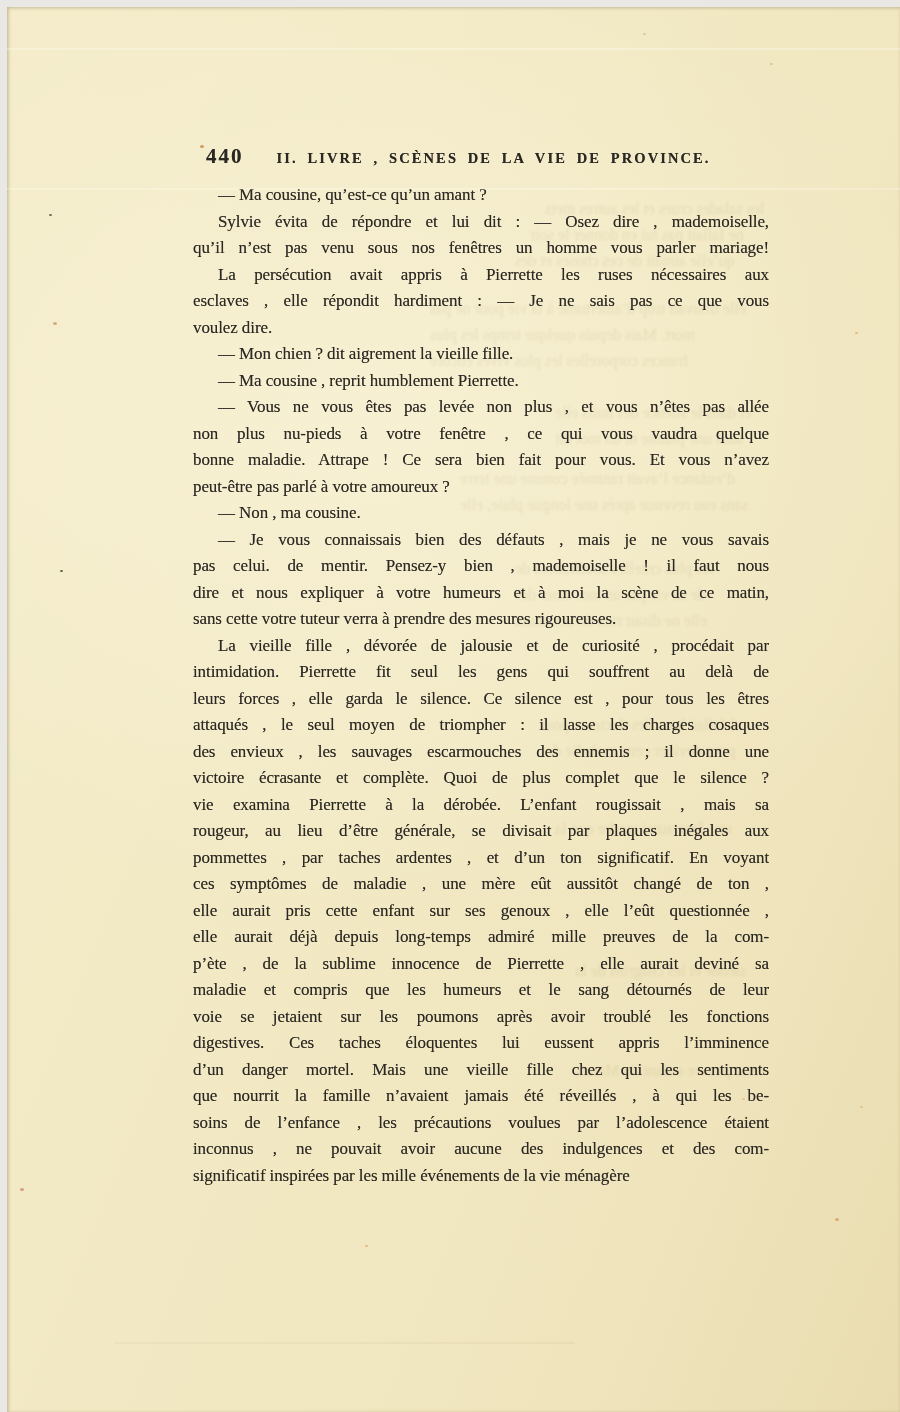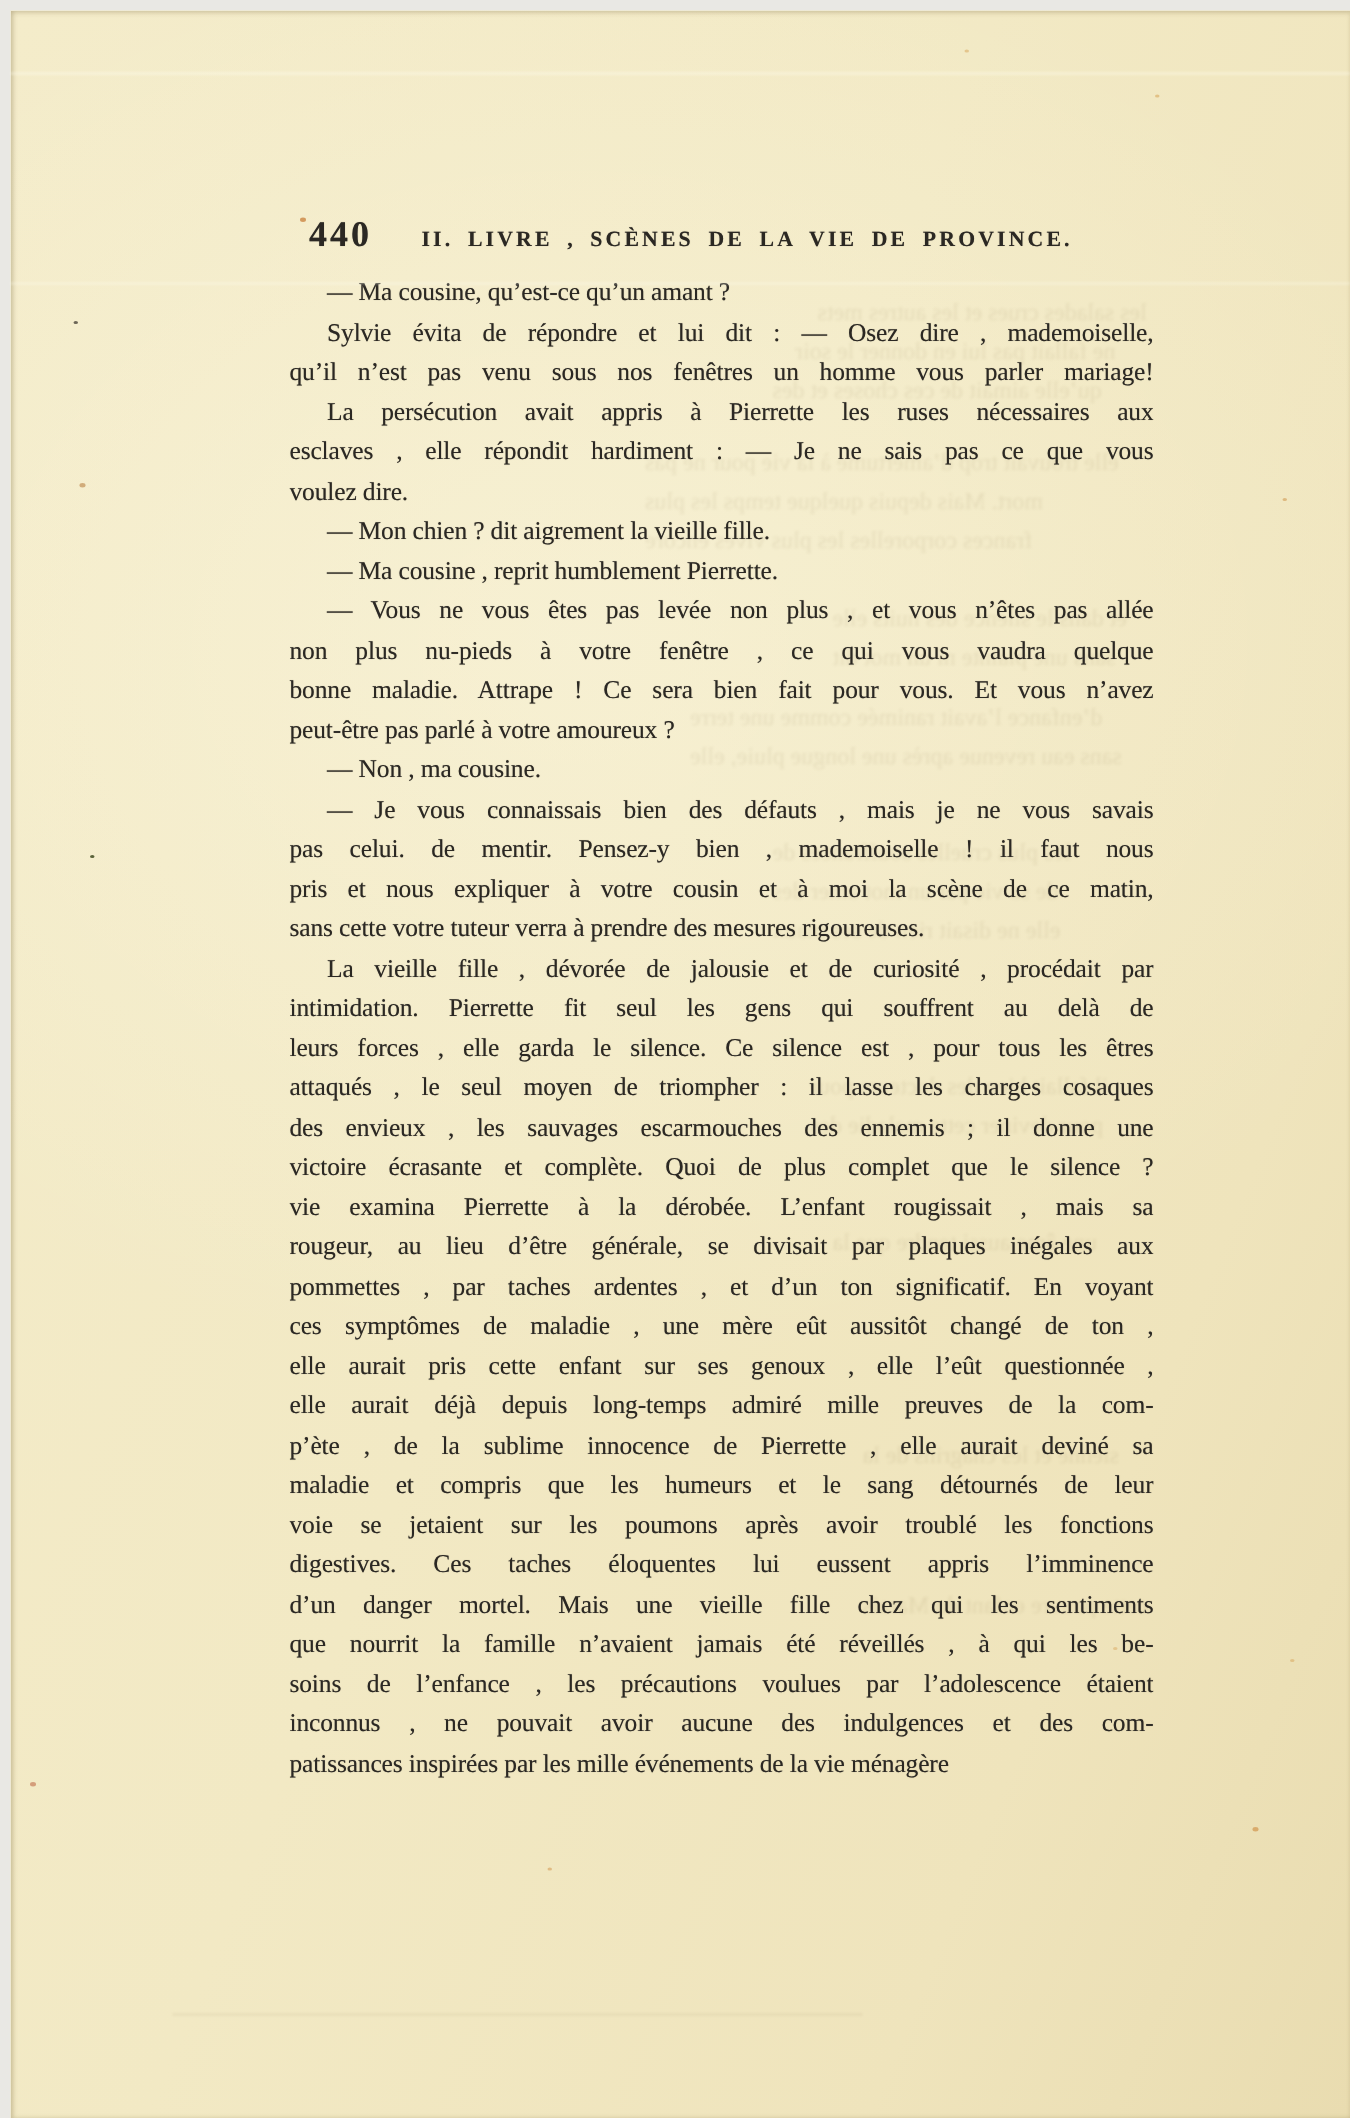--- a/index.html
+++ b/index.html
@@ -47,21 +47,21 @@
     color: #2b2823;
   }
   .running-head {
     display: flex;
     align-items: baseline;
     height: 27px;
     padding-left: 13px;
     text-shadow: 0 0 0.5px rgba(43,40,35,0.55);
   }
   .page-number {
-    font-size: 24px;
+    font-size: 21px;
     font-weight: bold;
     letter-spacing: 2px;
   }
   .running-title {
     margin-left: 33px;
     font-size: 14.5px;
     font-weight: bold;
     letter-spacing: 2.1px;
     word-spacing: 4px;
     white-space: nowrap;
@@ -123,21 +123,21 @@
         <div class="line left">voulez dire.</div>
         <div class="line left ind">— Mon chien ? dit aigrement la vieille fille.</div>
         <div class="line left ind">— Ma cousine , reprit humblement Pierrette.</div>
         <div class="line just ind">— Vous ne vous êtes pas levée non plus , et vous n’êtes pas allée</div>
         <div class="line just">non plus nu-pieds à votre fenêtre , ce qui vous vaudra quelque</div>
         <div class="line just">bonne maladie. Attrape ! Ce sera bien fait pour vous. Et vous n’avez</div>
         <div class="line left">peut-être pas parlé à votre amoureux ?</div>
         <div class="line left ind">— Non , ma cousine.</div>
         <div class="line just ind">— Je vous connaissais bien des défauts , mais je ne vous savais</div>
         <div class="line just">pas celui. de mentir. Pensez-y bien , mademoiselle ! il faut nous</div>
-        <div class="line just">pris et nous expliquer à votre cousin et à moi la scène de ce matin,</div>
+        <div class="line just">dire et nous expliquer à votre humeurs et à moi la scène de ce matin,</div>
         <div class="line left">sans cette votre tuteur verra à prendre des mesures rigoureuses.</div>
         <div class="line just ind">La vieille fille , dévorée de jalousie et de curiosité , procédait par</div>
         <div class="line just">intimidation. Pierrette fit seul les gens qui souffrent au delà de</div>
         <div class="line just">leurs forces , elle garda le silence. Ce silence est , pour tous les êtres</div>
         <div class="line just">attaqués , le seul moyen de triompher : il lasse les charges cosaques</div>
         <div class="line just">des envieux , les sauvages escarmouches des ennemis ; il donne une</div>
         <div class="line just">victoire écrasante et complète. Quoi de plus complet que le silence ?</div>
         <div class="line just">vie examina Pierrette à la dérobée. L’enfant rougissait , mais sa</div>
         <div class="line just">rougeur, au lieu d’être générale, se divisait par plaques inégales aux</div>
         <div class="line just">pommettes , par taches ardentes , et d’un ton significatif. En voyant</div>
@@ -145,21 +145,21 @@
         <div class="line just">elle aurait pris cette enfant sur ses genoux , elle l’eût questionnée ,</div>
         <div class="line just">elle aurait déjà depuis long-temps admiré mille preuves de la com-</div>
         <div class="line just">p’ète , de la sublime innocence de Pierrette , elle aurait deviné sa</div>
         <div class="line just">maladie et compris que les humeurs et le sang détournés de leur</div>
         <div class="line just">voie se jetaient sur les poumons après avoir troublé les fonctions</div>
         <div class="line just">digestives. Ces taches éloquentes lui eussent appris l’imminence</div>
         <div class="line just">d’un danger mortel. Mais une vieille fille chez qui les sentiments</div>
         <div class="line just">que nourrit la famille n’avaient jamais été réveillés , à qui les be-</div>
         <div class="line just">soins de l’enfance , les précautions voulues par l’adolescence étaient</div>
         <div class="line just">inconnus , ne pouvait avoir aucune des indulgences et des com-</div>
-        <div class="line left">patissances inspirées par les mille événements de la vie ménagère</div>
+        <div class="line left">significatif inspirées par les mille événements de la vie ménagère</div>
       </div>
   </div>
 
 <div class="crease" style="left: 0px; top: 41px; width: 893px; opacity: 0.55;"></div>
     <div class="crease" style="left: 0px; top: 181px; width: 893px; opacity: 0.45;"></div>
     <div class="crease dark" style="left: 108px; top: 1335px; width: 460px; opacity: 0.5;"></div>
     <div class="speck" style="left: 193px; top: 138px; width: 4px; height: 3px; background: rgb(200, 127, 58); opacity: 0.75;"></div>
     <div class="speck" style="left: 42px; top: 207px; width: 3px; height: 2px; background: rgb(74, 68, 56); opacity: 0.8;"></div>
     <div class="speck" style="left: 46px; top: 315px; width: 4px; height: 3px; background: rgb(194, 144, 87); opacity: 0.7;"></div>
     <div class="speck" style="left: 53px; top: 563px; width: 3px; height: 2px; background: rgb(63, 74, 32); opacity: 0.85;"></div>

